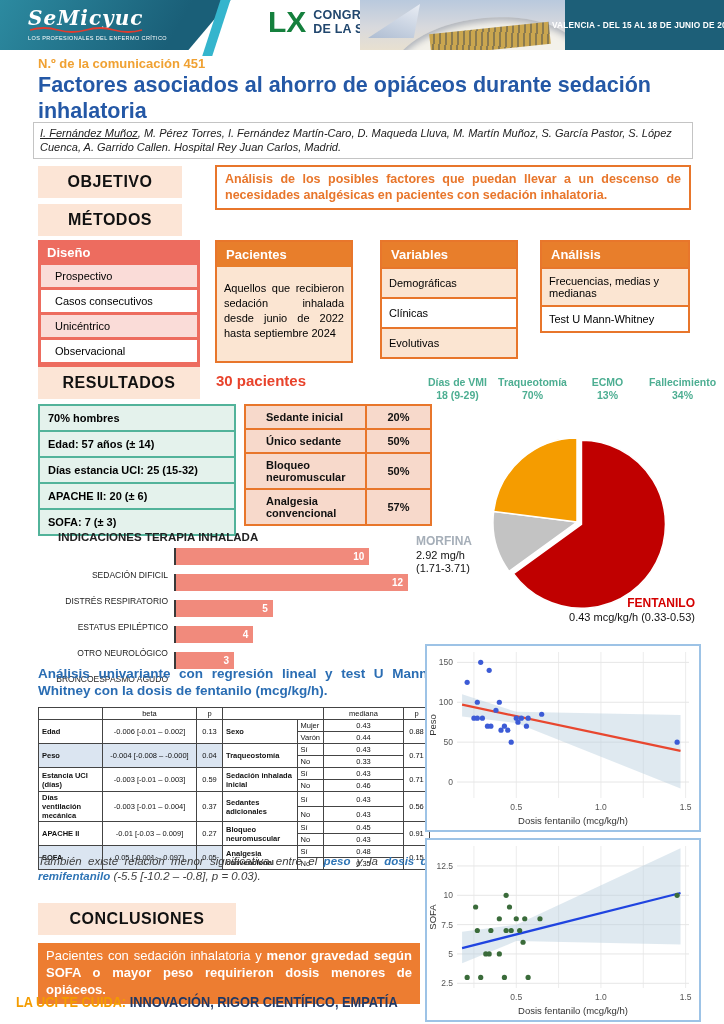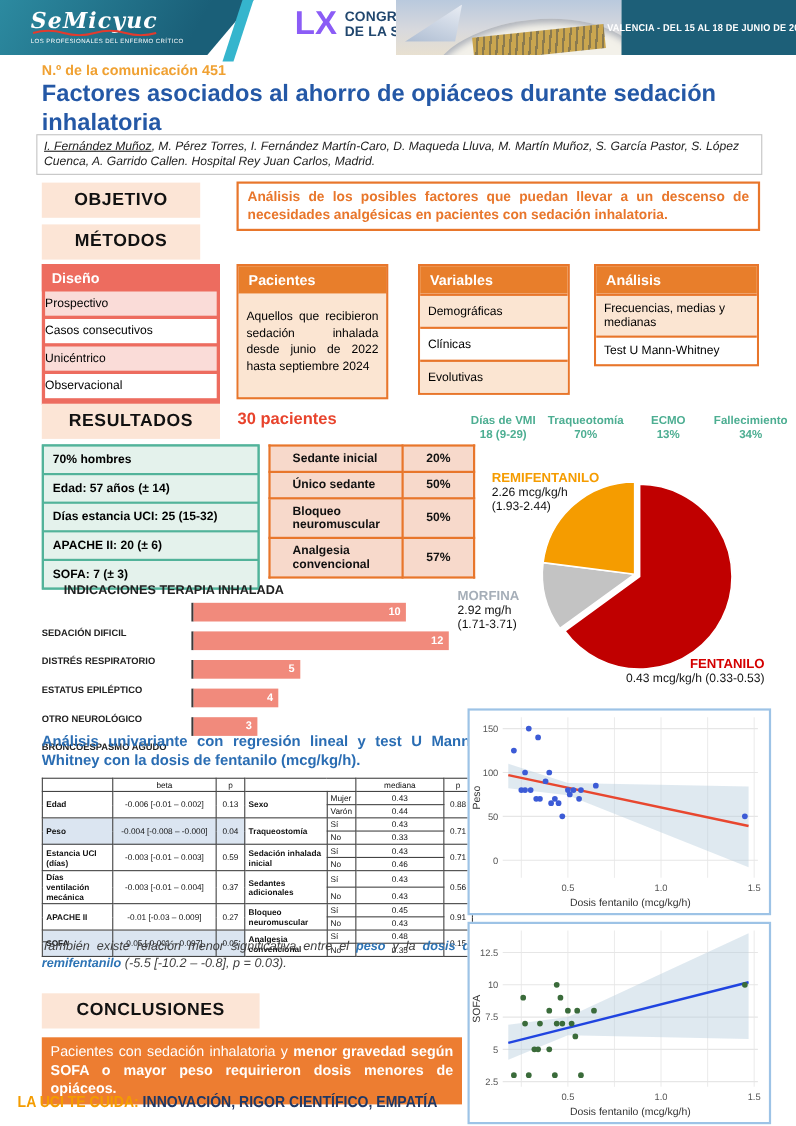--- a/index.html
+++ b/index.html
@@ -9,21 +9,21 @@
   
   .header { position:absolute; left:0; top:0; width:640px; height:50px; background:#fff; }
   .logo-block { position:absolute; left:0; top:0; width:248px; height:50px;
     background:linear-gradient(120deg,#2c8aa0 0%,#1a5f78 70%);
     clip-path:polygon(0 0,93% 0,76% 100%,0 100%); color:#fff; padding:6px 0 0 28px; }
   .diag-stripe { position:absolute; left:212px; top:-4px; width:10px; height:60px; background:#35b5cd; transform:skewX(-18deg); }
   .logo-name { font-family:"DejaVu Serif", serif; font-style:italic; font-weight:bold; font-size:20px; letter-spacing:1px; }
   .logo-squiggle { display:block; margin-top:-4px; }
   .logo-tagline { font-size:5.5px; letter-spacing:0.4px; margin-top:2px; }
   .congress { position:absolute; left:268px; top:7px; display:flex; align-items:center; gap:7px; }
-  .congress-lx { color:#8b5cf6; font-size:30px; font-weight:bold; line-height:1; }
+  .congress-lx { color:#15803d; font-size:30px; font-weight:bold; line-height:1; }
   .congress-lines { color:#21476e; font-weight:bold; font-size:12.5px; line-height:1.15; letter-spacing:0.2px; }
   .header-photo { position:absolute; left:360px; top:0; width:205px; height:50px;
     background:linear-gradient(180deg,#b9c9dd 0%,#d8d9dd 55%,#e8e0d0 100%); overflow:hidden; }
   .photo-roof { position:absolute; left:30px; top:18px; width:190px; height:60px; background:#f3f1ea;
     border-radius:100% 100% 0 0 / 160% 160% 0 0; transform:rotate(-6deg); box-shadow:inset 0 4px 6px rgba(120,130,150,.55); }
   .photo-glass { position:absolute; left:70px; top:28px; width:120px; height:22px; background:repeating-linear-gradient(100deg,#caa64f 0 4px,#8a7a4f 4px 6px); transform:rotate(-6deg); }
   .photo-spike { position:absolute; left:8px; top:4px; width:52px; height:34px; background:linear-gradient(200deg,#e9edf4 0%,#aebdd2 100%); clip-path:polygon(0 100%,100% 0,88% 100%); }
   .header-banner { position:absolute; left:565px; top:0; width:159px; height:50px; background:#1d5f78;
     color:#fff; display:flex; align-items:center; justify-content:center; }
   .header-banner span { font-size:9px; font-weight:bold; letter-spacing:0.2px; transform:scaleX(0.92); white-space:nowrap; }
@@ -43,21 +43,21 @@
   #lbl-conclusiones { left:38px; top:903px; width:198px; }
 
   .objetivo-box { position:absolute; left:215px; top:165px; width:476px; border:2px solid #e8762b;
     color:#e8762b; font-weight:bold; font-size:12.5px; line-height:1.3; padding:4px 8px; text-align:justify; }
 
   
   .mbox { position:absolute; top:240px; font-size:11px; }
   .mbox-title { color:#fff; font-weight:bold; font-size:13px; padding:5px 9px; }
   #m-diseno { left:38px; width:162px; background:#ed6c5f; padding:0 3px 3px 3px; }
   #m-diseno .mbox-title { background:#ed6c5f; margin:0 -3px; }
-  #m-diseno .m-item { padding:5px 0; margin-bottom:3px; }
+  #m-diseno .m-item { padding:5px 14px; margin-bottom:3px; }
   #m-diseno .m-item:nth-child(odd) { background:#fadcd8; }
   #m-diseno .m-item:nth-child(even) { background:#fff; }
   .mbox-orange { border:2px solid #e8762b; }
   .mbox-orange .mbox-title { background:#e87e2b; }
   #m-pacientes { left:215px; width:138px; }
   #m-pacientes .m-body { background:#fbe5d2; padding:14px 7px; text-align:justify; line-height:1.35; min-height:94px; }
   #m-variables { left:380px; width:138px; }
   #m-analisis  { left:540px; width:150px; }
   .m-rows .m-item { padding:8px 7px; border-top:2px solid #e8762b; }
   .m-rows .m-item:nth-child(odd) { background:#fbe5d2; }
@@ -84,21 +84,21 @@
   #plab-remi .pname { color:#f59c00; }
   #plab-morf { left:416px; top:534px; }
   #plab-morf .pname { color:#a5aeb8; }
   #plab-fent { left:490px; top:596px; width:205px; text-align:right; }
   #plab-fent .pname { color:#d40000; }
 
   
   .bar-title { position:absolute; left:58px; top:531px; font-weight:bold; font-size:11.5px; color:#222; }
   .bar-chart { position:absolute; left:38px; top:548px; width:370px; }
   .bar-row { display:flex; align-items:center; margin-bottom:9px; height:17px; }
-  .bar-label { width:136px; text-align:left; font-weight:bold; font-size:8.5px; color:#222; padding-right:6px;margin-top:36px; }
+  .bar-label { width:136px; text-align:right; font-weight:normal; font-size:8.5px; color:#222; padding-right:6px;margin-top:36px; }
   .bar-track { flex:1; border-left:2px solid #3a3a3a; height:17px; }
   .bar-fill { height:17px; background:#f18a7c; display:flex; align-items:center; justify-content:flex-end; }
   .bar-val { color:#fff; font-weight:bold; font-size:10px; padding-right:5px; }
 
   
   .uni-heading { position:absolute; left:38px; top:666px; width:394px; color:#2a6db3; font-weight:bold; font-size:13.5px; line-height:1.25; text-align:justify; }
   .stats-table { position:absolute; left:38px; top:707px; width:392px; border-collapse:collapse; font-size:7.5px; }
   .stats-table th, .stats-table td { border:1px solid #444; padding:1px 3px; color:#111; vertical-align:middle; }
   .stats-table th { font-weight:normal; text-align:center; height:12px; }
   .stats-table td.lab { font-weight:bold; text-align:left; }
@@ -244,25 +244,20 @@
         <div>Fallecimiento</div>
         <div>34%</div>
       </div>
     </div>
 
   <svg class="pie-svg" id="pie-svg" width="182" height="182" viewBox="0 0 182 182">
       <path d="M94.46,92.27 L94.46,8.27 A84,84 0 1 1 26.50,141.64 Z" fill="#c00000" stroke="#fff" stroke-width="1.5"></path>
       <path d="M90.00,90.00 L22.04,139.37 A84,84 0 0 1 6.66,79.47 Z" fill="#c3c3c3" stroke="#fff" stroke-width="1.5"></path>
       <path d="M90.00,90.00 L6.66,79.47 A84,84 0 0 1 90.00,6.00 Z" fill="#f59c00" stroke="#fff" stroke-width="1.5"></path>
     </svg>
-  <div class="pie-label" id="plab-remi">
-    <div class="pname">REMIFENTANILO</div>
-    <div>2.26 mcg/kg/h</div>
-    <div>(1.93-2.44)</div>
-  </div>
   <div class="pie-label" id="plab-morf">
     <div class="pname">MORFINA</div>
     <div>2.92 mg/h</div>
     <div>(1.71-3.71)</div>
   </div>
   <div class="pie-label" id="plab-fent">
     <div class="pname">FENTANILO</div>
     <div>0.43 mcg/kg/h (0.33-0.53)</div>
   </div>
 

